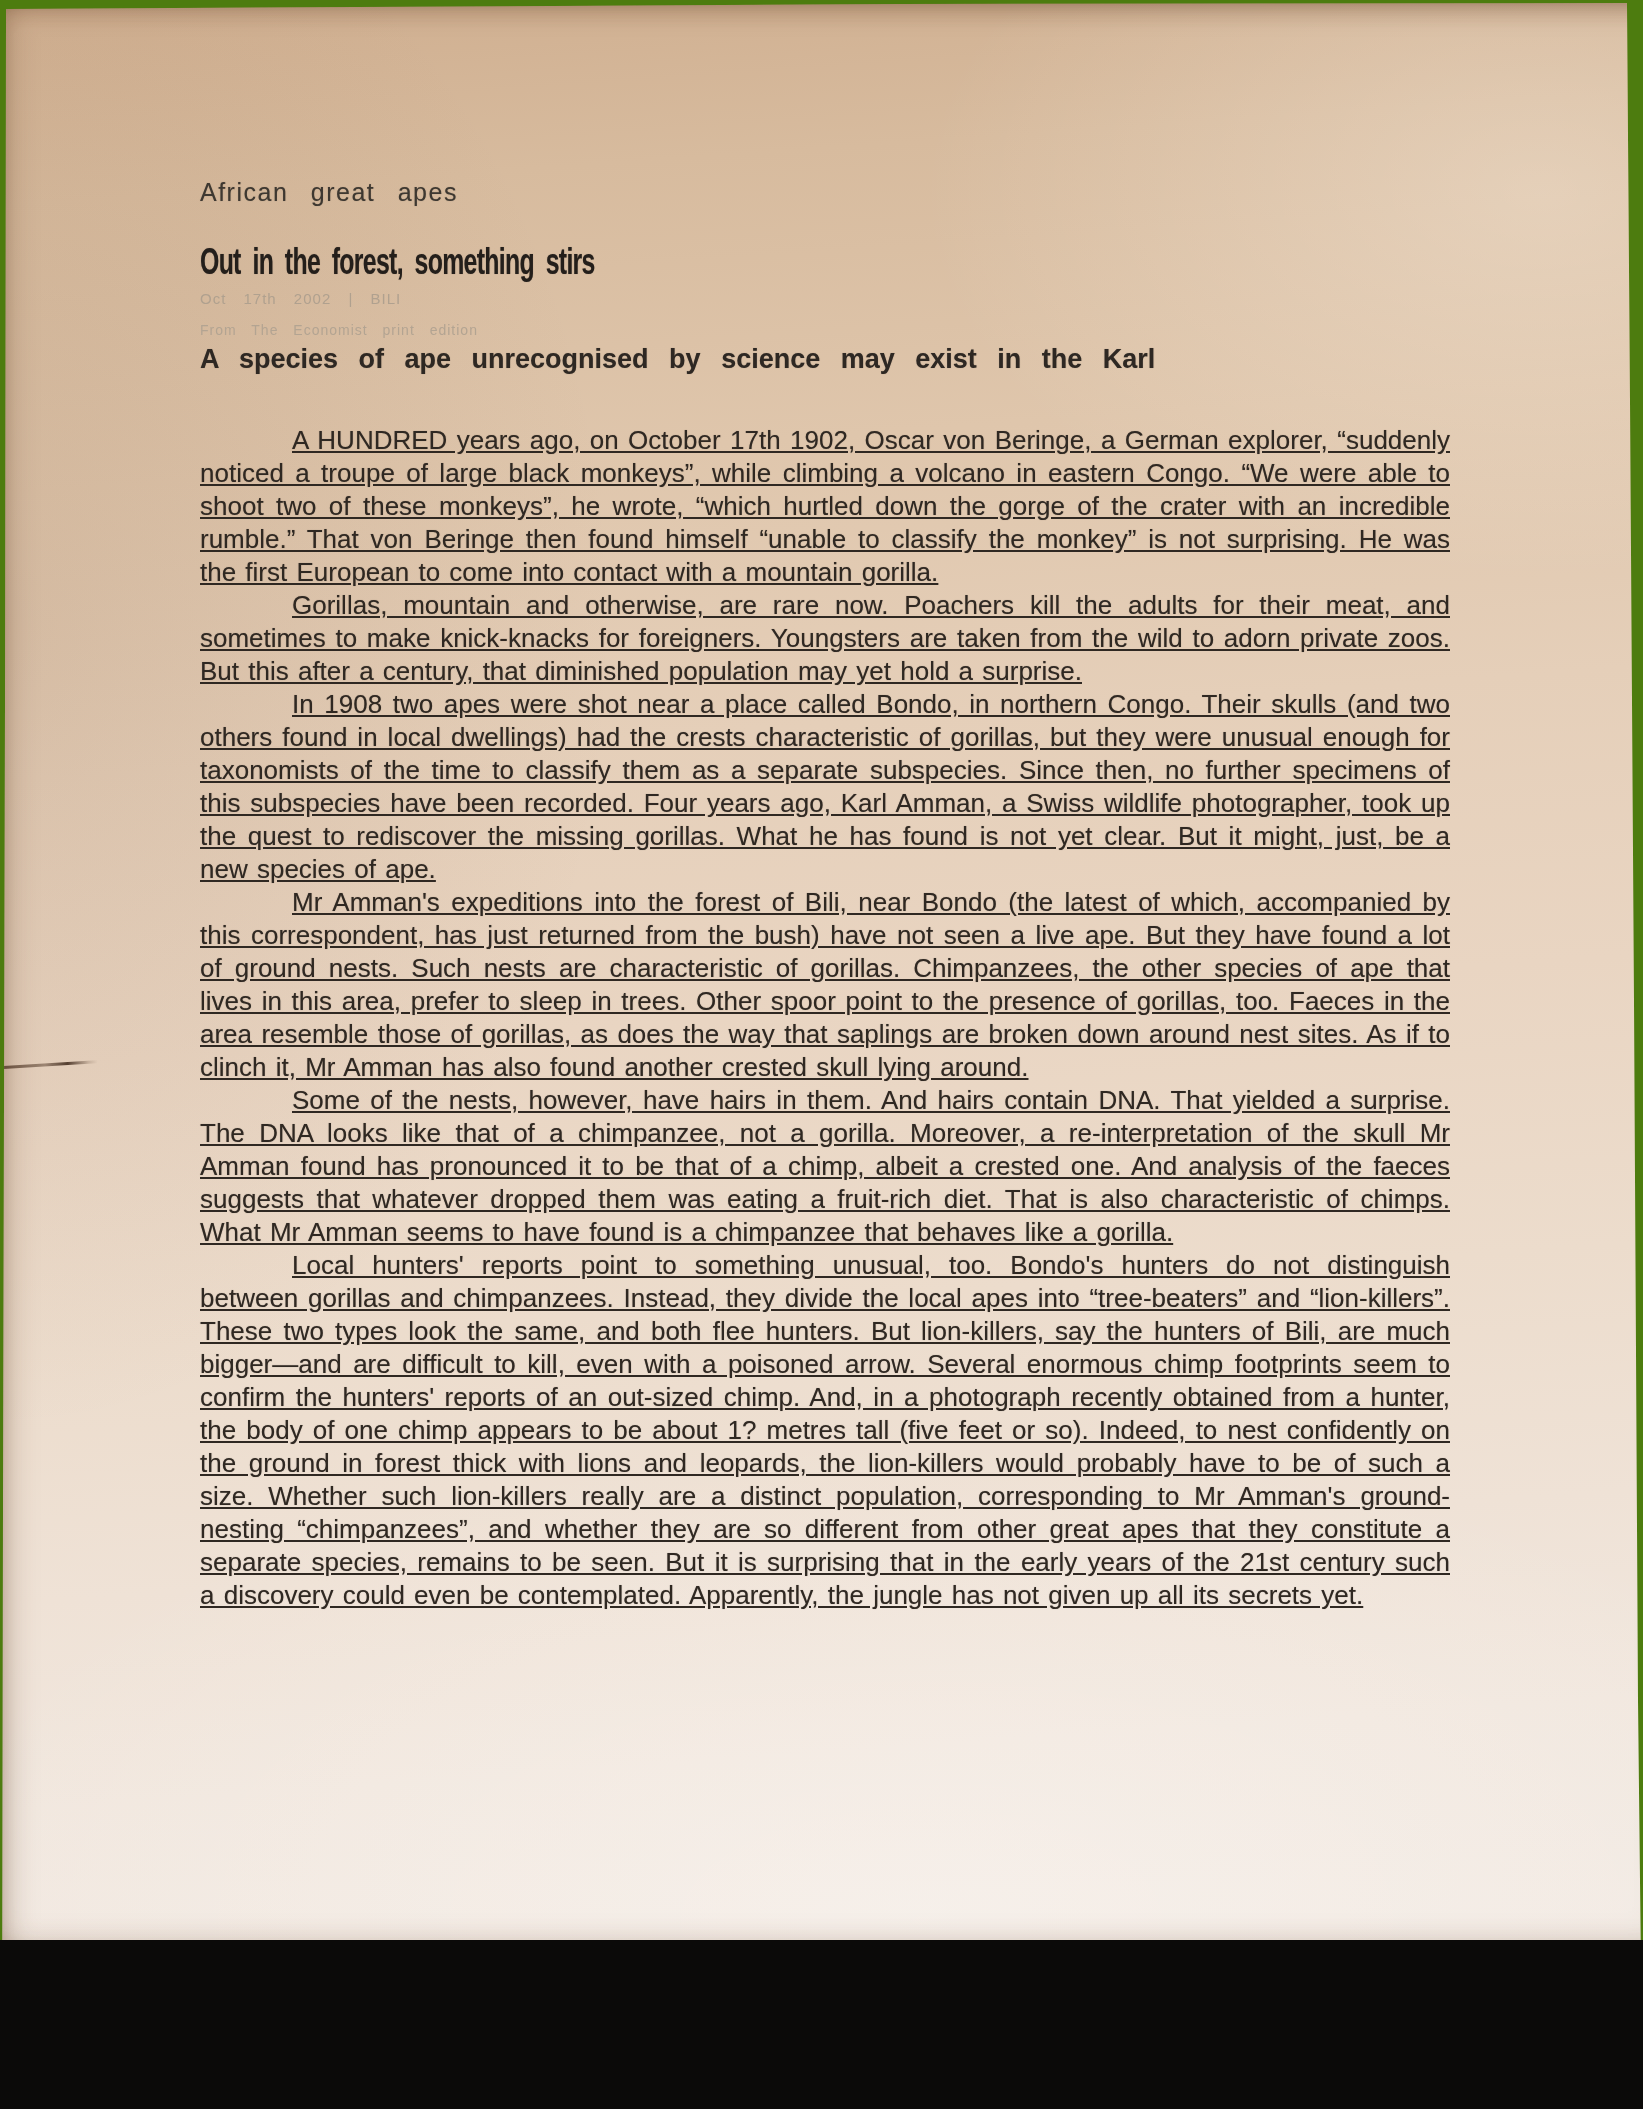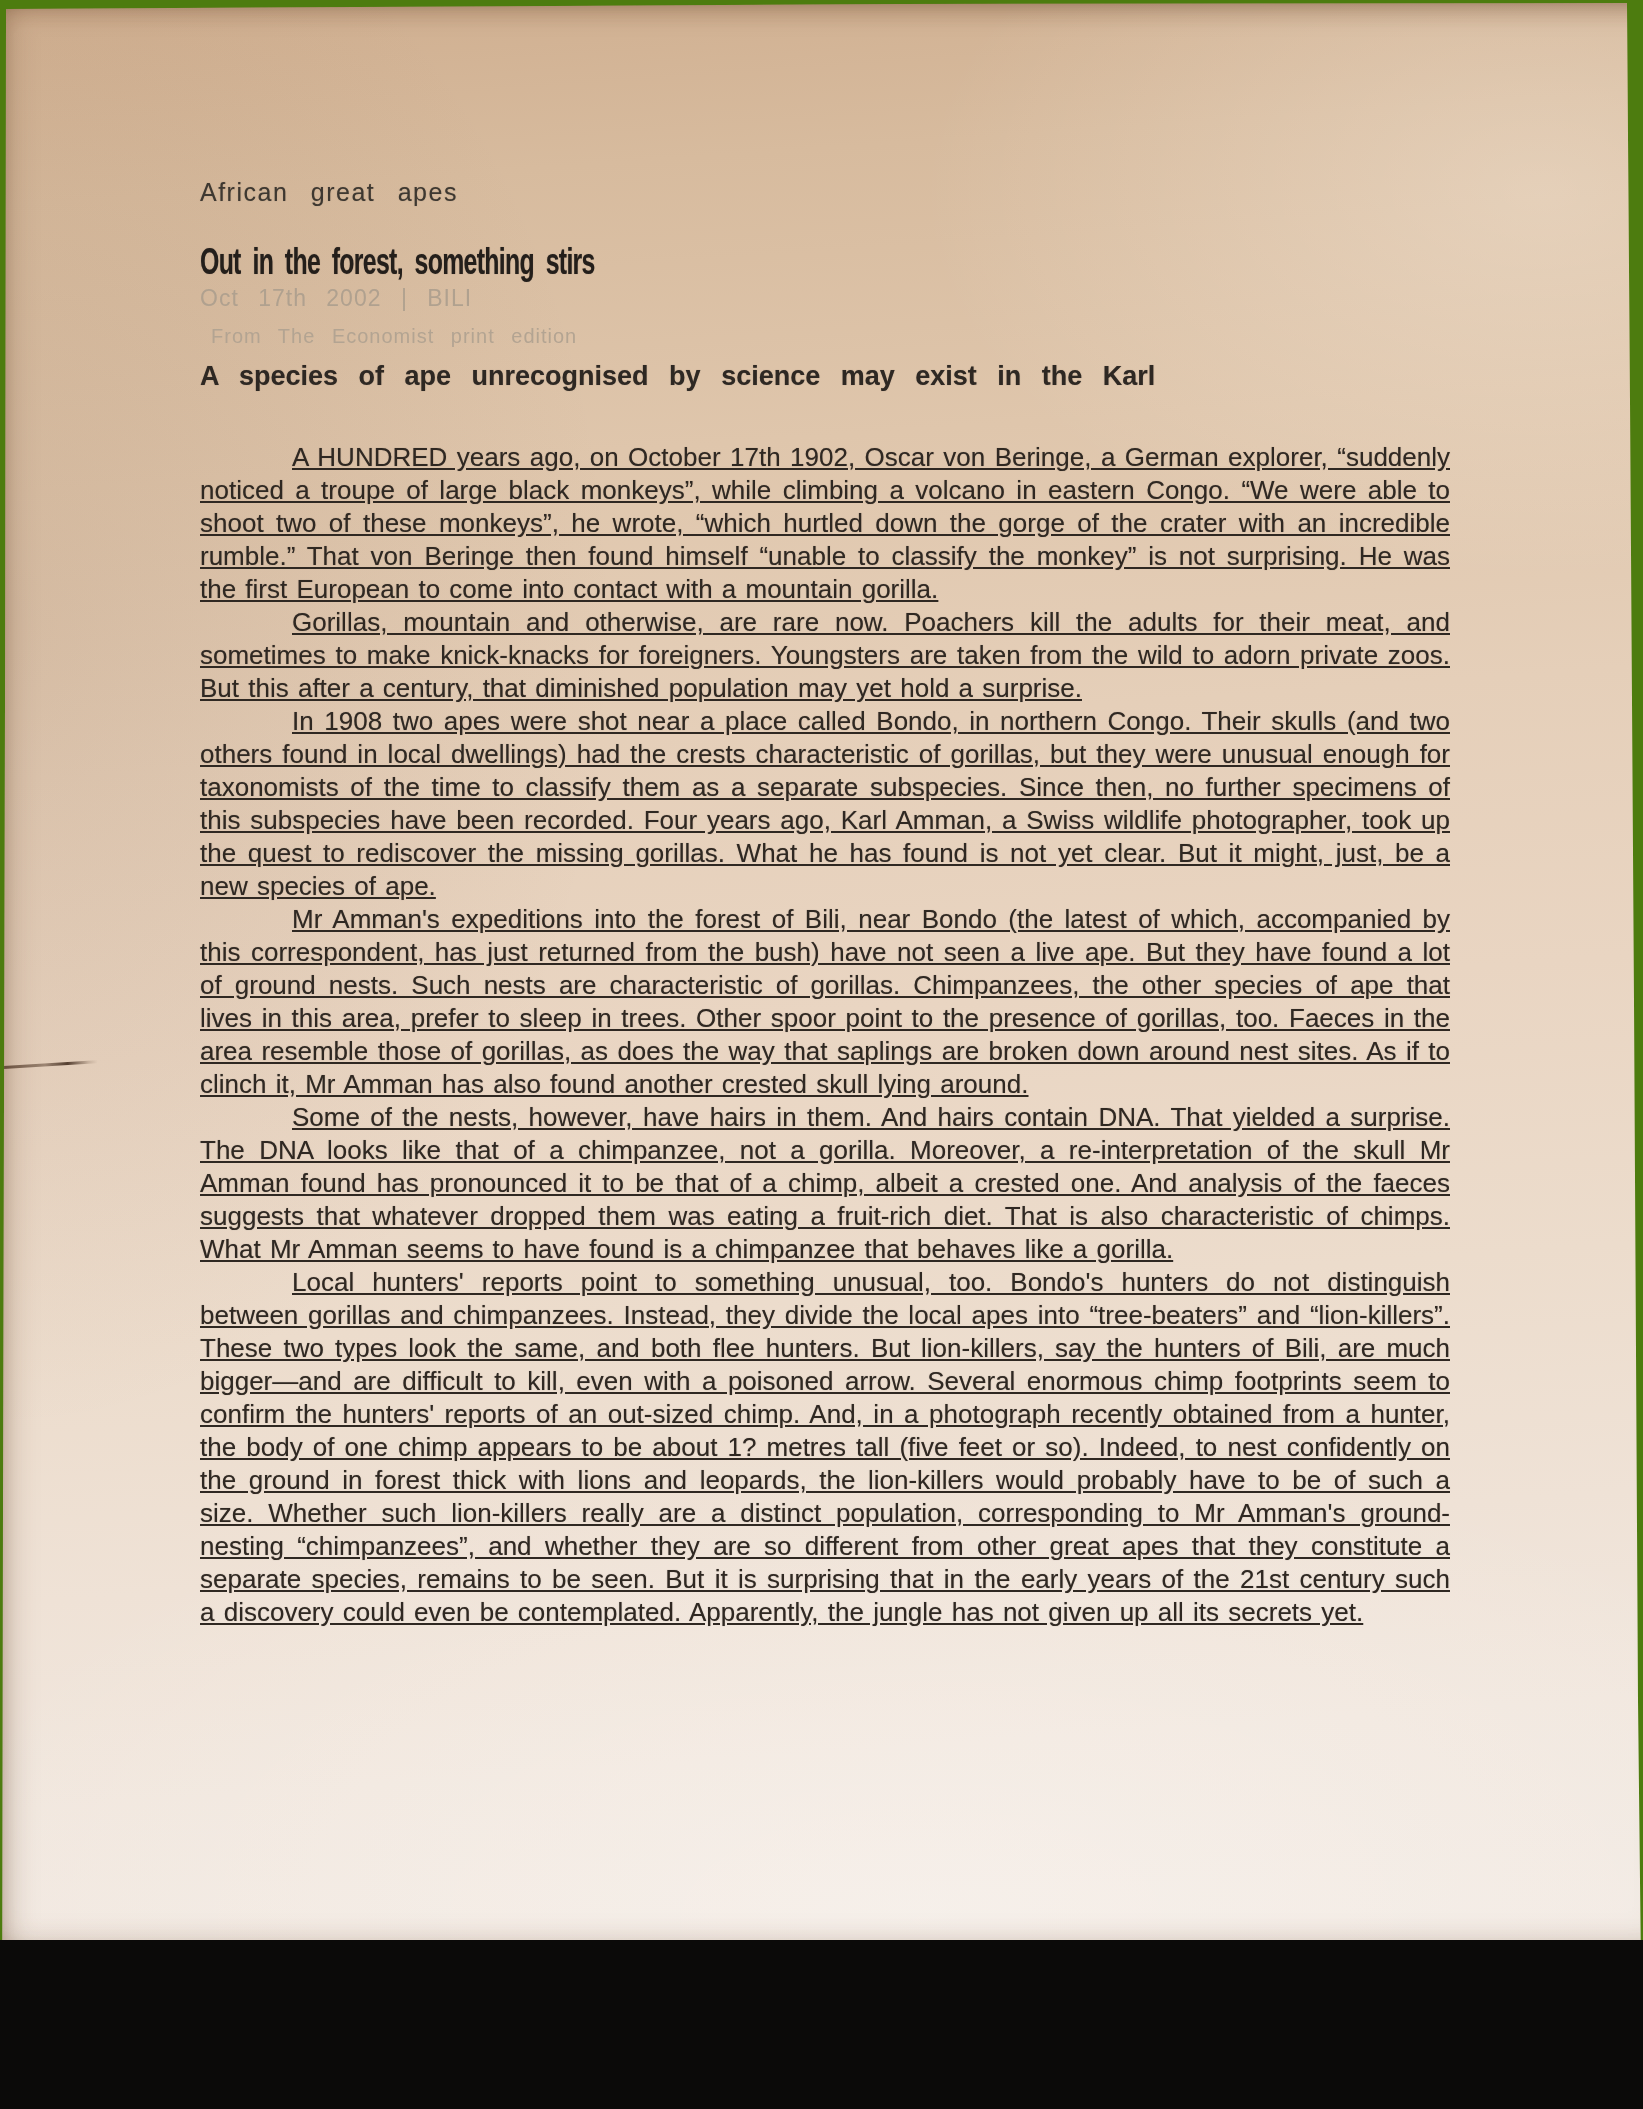--- a/index.html
+++ b/index.html
@@ -76,34 +76,34 @@
     letter-spacing: -1px;
     word-spacing: 8px;
     color: #241f1b;
     margin: 0 0 1px 0;
     transform: scaleX(0.69);
     transform-origin: 0 50%;
     white-space: nowrap;
     text-shadow: 0 0 1px rgba(36,31,27,0.4);
   }
   .dateline {
-    font-size: 23px;
+    font-size: 15px;
     line-height: 27px;
     letter-spacing: 1px;
     word-spacing: 12px;
     color: #b0a18f;
     margin: 0 0 5px 0;
   }
   .source-line {
-    font-size: 20px;
+    font-size: 14px;
     line-height: 26px;
     letter-spacing: 1px;
     word-spacing: 10px;
     color: #b3a492;
-    margin: 11px;
+    margin: 0;
   }
   .standfirst {
     font-size: 27px;
     font-weight: bold;
     line-height: 32px;
     word-spacing: 13px;
     color: #2e2823;
     margin: 0 0 49px 0;
     text-shadow: 0 0 1px rgba(46,40,35,0.35);
   }

